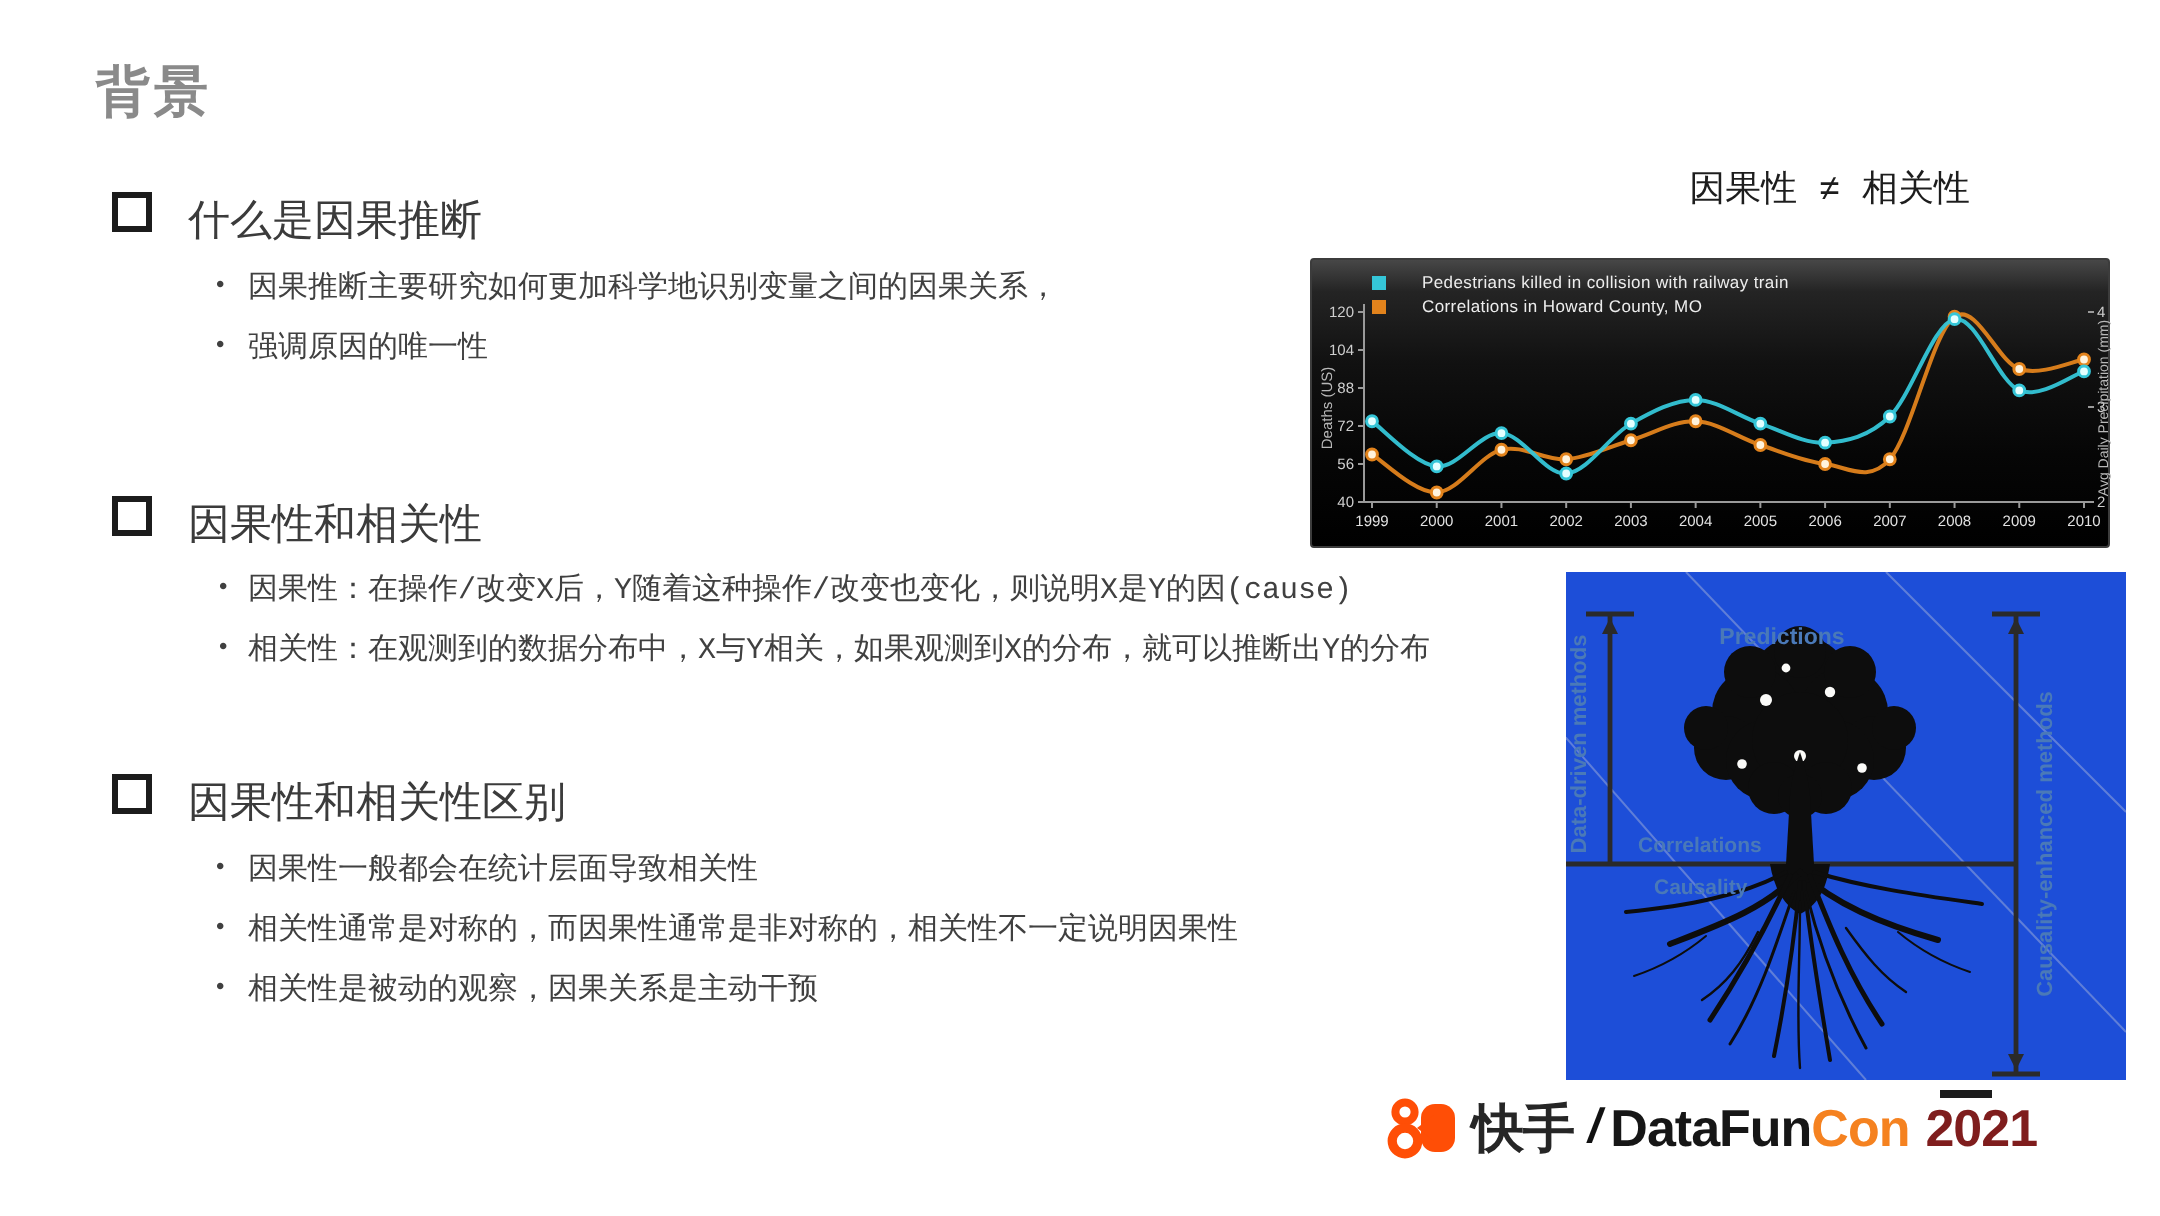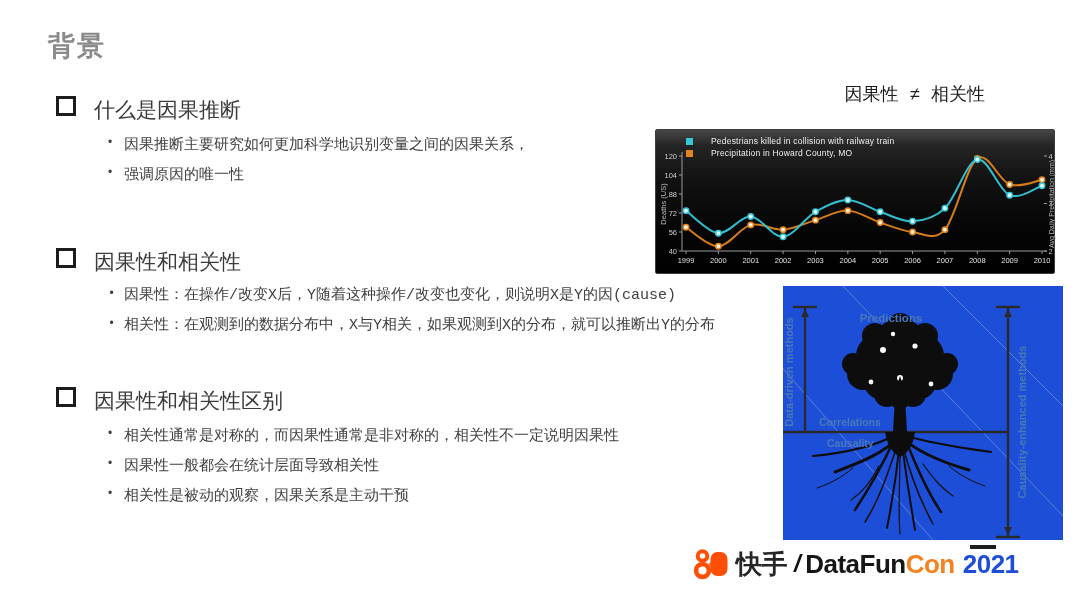--- a/index.html
+++ b/index.html
@@ -89,22 +89,22 @@
       <li>相关性：在观测到的数据分布中，X与Y相关，如果观测到X的分布，就可以推断出Y的分布</li>
     </ul>
   </div>
 
   <div class="section sec3">
     <div class="sec-head">
       <span class="sq-marker"></span>
       <span class="sec-title">因果性和相关性区别</span>
     </div>
     <ul class="bullets">
+      <li>因果性一般都会在统计层面导致相关性</li>
       <li>相关性通常是对称的，而因果性通常是非对称的，相关性不一定说明因果性</li>
-      <li>因果性一般都会在统计层面导致相关性</li>
       <li>相关性是被动的观察，因果关系是主动干预</li>
     </ul>
   </div>
 
   <div class="caption">因果性 ≠ 相关性</div>
 
   <div class="chart-wrap">
     <svg id="chart-svg" width="400" height="145">
         <line x1="26" y1="22" x2="26" y2="121" stroke="#9a9a9a" stroke-width="1"></line>
         <line x1="26" y1="121" x2="391" y2="121" stroke="#9a9a9a" stroke-width="1"></line>
@@ -179,21 +179,21 @@
         <circle cx="353.6363636363636" cy="65.1875" r="2.7" fill="#e4ffff" stroke="#35c6d8" stroke-width="1.5"></circle>
         <circle cx="386" cy="55.6875" r="2.7" fill="#e4ffff" stroke="#35c6d8" stroke-width="1.5"></circle>
       </svg>
     <div class="legend">
       <div class="legend-row">
         <span class="legend-swatch" id="sw0" style="background: rgb(53, 198, 216);"></span>
         <span class="legend-label">Pedestrians killed in collision with railway train</span>
       </div>
       <div class="legend-row">
         <span class="legend-swatch" id="sw1" style="background: rgb(226, 131, 28);"></span>
-        <span class="legend-label">Precipitation in Howard County, MO</span>
+        <span class="legend-label">Correlations in Howard County, MO</span>
       </div>
     </div>
   </div>
 
   <div class="tree-wrap">
     <svg width="280" height="254" viewBox="0 0 280 254">
 
       <g stroke="#d9d9d9" stroke-width="1" opacity="0.35">
         <line x1="-20" y1="60" x2="150" y2="254"></line>
         <line x1="60" y1="0" x2="280" y2="230"></line>
@@ -282,17 +282,17 @@
         <rect x="18.5" y="5" width="17" height="24" rx="7"></rect>
         <path d="M16.5 17 L25 10.5 L25 23.5 Z"></path>
       </g>
     </svg>
     <span class="logo-txt kuaishou-name">快手</span>
     <span class="logo-txt logo-slash">/</span>
     <span class="logo-txt brand-dark">DataFun</span>
     <span class="logo-txt brand-orange" id="brand-con" style="color: rgb(245, 130, 32);">Con</span>
     <span class="year-wrap">
       <span class="year-bar"></span>
-      <span class="logo-txt brand-orange" id="brand-year" style="color: #1d4ed8;">2021</span>
+      <span class="logo-txt brand-orange" id="brand-year" style="color: #7f1d1d;">2021</span>
     </span>
   </div>
 
 </div>
 
 </body></html>

